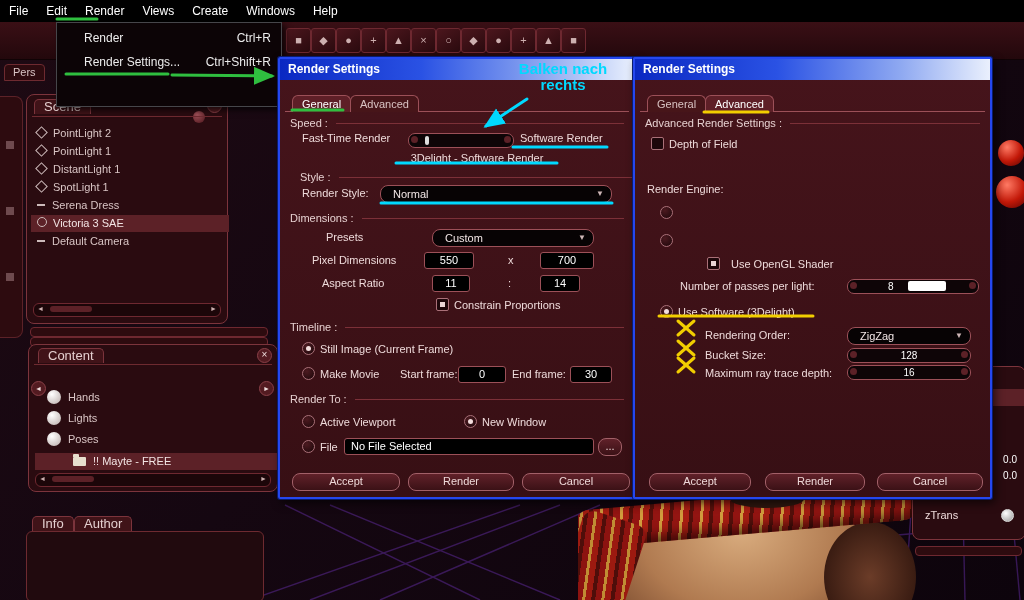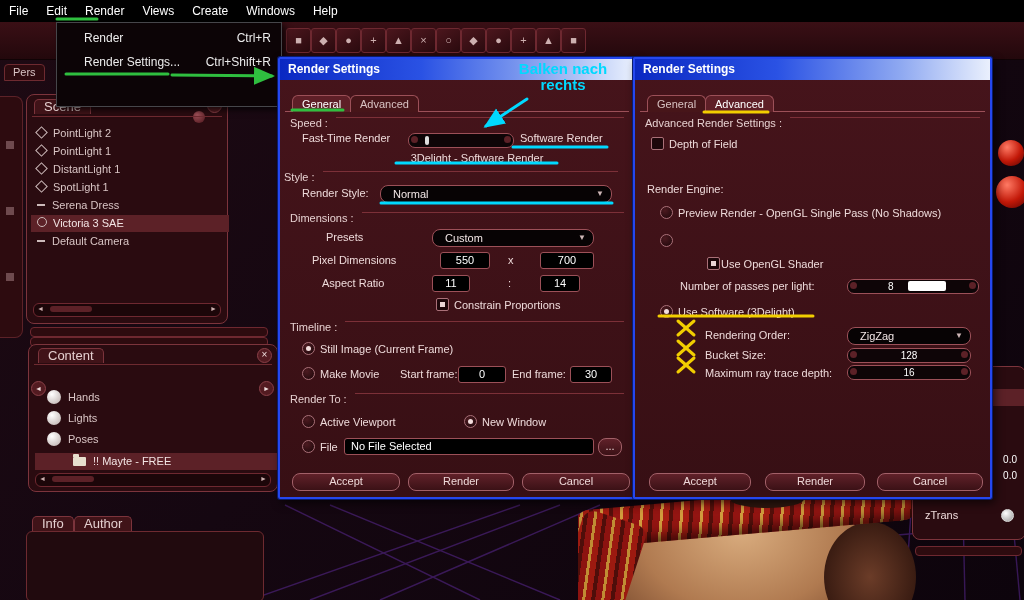--- a/index.html
+++ b/index.html
@@ -41,21 +41,21 @@
   .mrow i{position:absolute;right:10px;font-style:normal;}
   
   .dialog{position:absolute;width:354px;height:438px;background:linear-gradient(#46141b,#370f14);
     border:2px solid #2547ef;border-radius:2px;z-index:70;box-shadow:0 0 0 1px #0a1c6a,3px 4px 10px rgba(0,0,0,.65);}
   .tbar{position:absolute;left:0;top:0;right:0;height:21px;color:#fff;font-weight:bold;font-size:12px;line-height:21px;padding-left:8px;
     background:linear-gradient(90deg,#0a28c2 0%,#2a52e4 40%,#8fa9f1 75%,#eaf0fd 100%);}
   .tab{position:absolute;height:16px;line-height:16px;padding:0 9px;font-size:11px;color:#d9c3c3;background:#471519;
     border:1px solid #9c5058;border-bottom:none;border-radius:6px 6px 0 0;z-index:2;}
   .tab.active{color:#fff;background:#5e1f27;}
   .tabline{position:absolute;left:5px;right:5px;border-top:1px solid #9c5058;}
-  .grp{position:absolute;font-size:11px;color:#e6d0d0;display:flex;white-space:nowrap;}
+  .grp{position:absolute;font-size:11px;color:#e6d0d0;display:flex;align-items:center;white-space:nowrap;}
   .grp .ln{flex:1;border-top:1px solid #7c3038;margin-left:8px;}
   .lbl{position:absolute;font-size:11px;color:#eedada;white-space:nowrap;}
   .inp{position:absolute;height:15px;line-height:15px;background:#000;border:1px solid #9c5058;border-radius:3px;color:#fff;font-size:11px;text-align:center;}
   .inp.left{text-align:left;padding-left:6px;}
   .dd{position:absolute;height:16px;line-height:16px;background:#070304;border:1px solid #9c5058;border-radius:8px;color:#f2e6e6;font-size:11px;padding-left:12px;}
   .dd .ar{position:absolute;right:7px;top:0;font-size:8px;color:#cdb6b6;}
   .sld{position:absolute;height:13px;line-height:13px;background:#0e0507;border:1px solid #9c5058;border-radius:7px;color:#fff;font-size:10px;text-align:center;}
   .sld::before,.sld::after{content:"";position:absolute;top:2px;width:7px;height:7px;border-radius:50%;background:#5c2127;}
   .sld::before{left:2px;} .sld::after{right:2px;}
   .hnd{position:absolute;left:16px;top:2px;width:4px;height:9px;background:#ddd;border-radius:2px;}
@@ -236,41 +236,41 @@
         <span>Speed :</span>
         <span class="ln"></span>
       </div>
     <div class="lbl" style="left:22px;top:73px;">Fast-Time Render</div>
     <div class="sld" style="left:128px;top:74px;width:104px;">
         <span class="hnd"></span>
       </div>
     <div class="lbl" style="left:240px;top:73px;">Software Render</div>
     <div class="lbl" style="left:60px;top:93px;width:274px;text-align:center;">3Delight - Software Render</div>
 
-    <div class="grp" style="left:4px;top:112px;width:334px;">
+    <div class="grp" style="left:20px;top:112px;width:334px;">
         <span>Style :</span>
         <span class="ln"></span>
       </div>
     <div class="lbl" style="left:22px;top:128px;">Render Style:</div>
     <div class="dd" style="left:100px;top:126px;width:218px;">
       <span>Normal</span>
       <span class="ar">▼</span>
     </div>
 
     <div class="grp" style="left:10px;top:153px;width:334px;">
         <span>Dimensions :</span>
         <span class="ln"></span>
       </div>
     <div class="lbl" style="left:46px;top:172px;">Presets</div>
     <div class="dd" style="left:152px;top:170px;width:148px;">
       <span>Custom</span>
       <span class="ar">▼</span>
     </div>
     <div class="lbl" style="left:32px;top:195px;">Pixel Dimensions</div>
-    <div class="inp" style="left:160px;top:193px;width:48px;">550</div>
+    <div class="inp" style="left:144px;top:193px;width:48px;">550</div>
     <div class="lbl" style="left:228px;top:195px;">x</div>
     <div class="inp" style="left:260px;top:193px;width:52px;">700</div>
     <div class="lbl" style="left:42px;top:218px;">Aspect Ratio</div>
     <div class="inp" style="left:152px;top:216px;width:36px;">11</div>
     <div class="lbl" style="left:228px;top:218px;">:</div>
     <div class="inp" style="left:260px;top:216px;width:38px;">14</div>
     <div class="check on" style="left:156px;top:239px;"></div>
     <div class="lbl" style="left:174px;top:240px;">Constrain Proportions</div>
 
     <div class="grp" style="left:10px;top:262px;width:334px;">
@@ -312,24 +312,23 @@
 
     <div class="grp" style="left:10px;top:58px;width:335px;">
         <span>Advanced Render Settings :</span>
         <span class="ln"></span>
       </div>
     <div class="check" style="left:16px;top:78px;"></div>
     <div class="lbl" style="left:34px;top:79px;">Depth of Field</div>
 
     <div class="lbl" style="left:12px;top:124px;">Render Engine:</div>
     <div class="radio" style="left:25px;top:147px;"></div>
-    <div class="lbl" style="left:43px;top:148px;">Preview Render - OpenGL Single Pass (No Shadows)</div>
     <div class="radio" style="left:25px;top:175px;"></div>
     <div class="check on" style="left:72px;top:198px;"></div>
-    <div class="lbl" style="left:86px;top:199px;">Use OpenGL Shader</div>
+    <div class="lbl" style="left:96px;top:199px;">Use OpenGL Shader</div>
     <div class="lbl" style="left:45px;top:221px;">Number of passes per light:</div>
     <div class="sld" style="left:212px;top:220px;width:130px;">
       <span style="position:absolute;left:40px;top:0;">8</span>
       <span class="wbox" style="left:60px;width:38px;"></span>
     </div>
 
     <div class="radio sel" style="left:25px;top:246px;"></div>
     <div class="lbl" style="left:43px;top:247px;">Use Software (3Delight)</div>
     <div class="lbl" style="left:70px;top:270px;">Rendering Order:</div>
     <div class="dd" style="left:212px;top:268px;width:110px;">

